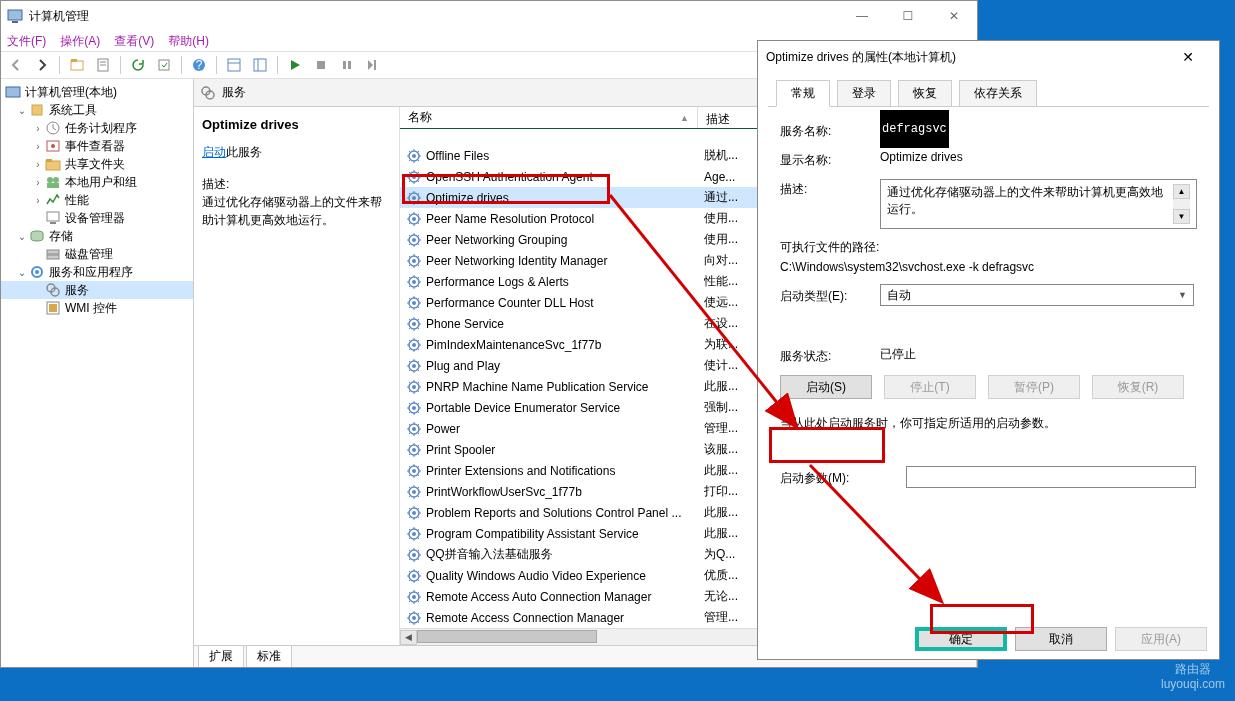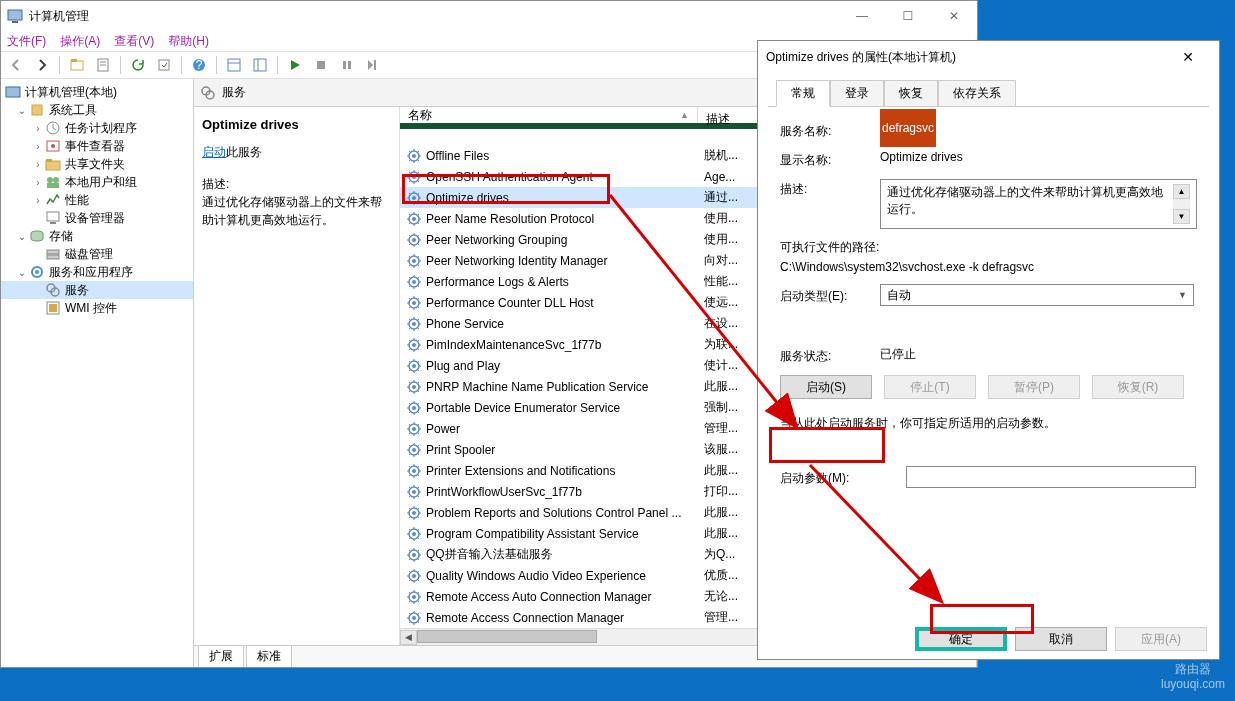--- a/index.html
+++ b/index.html
@@ -23,49 +23,49 @@
 .treerow.ind2 { padding-left: 30px; }
 .treerow.sel { background: #cfe6ff; }
 .midpane { flex: 1; display: flex; flex-direction: column; border-right: 1px solid #ccc; min-width: 0; }
 .midhdr { height: 28px; background: #f3f3f3; border-bottom: 1px solid #ccc; display: flex; align-items: center; padding-left: 6px; gap: 6px; }
 .midbody { flex: 1; display: flex; min-height: 0; }
 .descpane { width: 206px; padding: 10px 8px; border-right: 1px solid #e0e0e0; }
 .descpane h3 { font-size: 13px; font-weight: bold; margin-bottom: 12px; }
 .descpane .link { color: #0066cc; text-decoration: underline; }
 .descpane p { margin-top: 14px; line-height: 1.5; }
 .listpane { flex: 1; display: flex; flex-direction: column; min-width: 0; }
-.listhdr { display: flex; height: 22px; border-bottom: 6px solid #14532d; }
+.listhdr { display: flex; height: 22px; border-bottom: 1px solid #14532d; }
 .listhdr .col { padding: 4px 8px; border-right: 1px solid #e0e0e0; background: #fff; }
 .listhdr .col.name { width: 298px; display:flex; justify-content:space-between; align-items:center;}
 .listhdr .col.desc { flex: 1; }
 .listbody { flex: 1; overflow: hidden; margin-top: 16px; }
 .svcrow { display: flex; align-items: center; height: 21px; padding-left: 6px; white-space: nowrap; }
 .svcrow.sel { background: #cfe6ff; }
 .svcrow .gic { width: 16px; height: 16px; margin-right: 4px; flex: none; }
 .svcrow .nm { width: 278px; overflow: hidden; text-overflow: ellipsis; }
 .svcrow .ds { flex: 1; overflow: hidden; text-overflow: ellipsis; color: #000; }
 .hscroll { height: 17px; background: #f0f0f0; border-top: 1px solid #ddd; display:flex; align-items:center;}
 .hscroll .arrow{width:17px;height:15px;background:#e8e8e8;border:1px solid #ccc;display:flex;align-items:center;justify-content:center;font-size:9px;color:#555;}
 .hscroll .track{flex:1;height:15px;background:#f0f0f0;position:relative;}
 .hscroll .thumb{position:absolute;left:0;top:0;height:13px;width:180px;background:#c8c8c8;border:1px solid #aaa;}
 .midtabs { height: 22px; border-top: 1px solid #ccc; display: flex; align-items: flex-end; padding-left: 4px; background: #f8f8f8; }
 .midtabs .tab { padding: 2px 10px; border: 1px solid #ccc; border-bottom: none; background: #fff; margin-right: 2px; }
 
 .propwin { position: absolute; left: 757px; top: 40px; width: 463px; height: 620px; background: #fff; border: 1px solid #888; display: flex; flex-direction: column; z-index: 50; }
 .propwin .ptitlebar { height: 32px; display: flex; align-items: center; padding: 0 8px; }
 .propwin .ptitlebar .title { flex: 1; }
 .propwin .ptitlebar .close { width: 46px; height: 30px; display: flex; align-items: center; justify-content: center; font-size: 14px; }
-.propwin .ptabs { display: flex; padding: 6px 8px 0 8px; gap: 0; border-bottom:1px solid #ccc; margin:0 10px;}
+.propwin .ptabs { display: flex; padding: 6px 8px 0 8px; gap: 7px; border-bottom:1px solid #ccc; margin:0 10px;}
 .propwin .ptabs .pt { padding: 4px 14px; border: 1px solid #ccc; background: #f4f4f4; position: relative; bottom: -1px; }
 .propwin .ptabs .pt.active { background: #fff; border-bottom: 1px solid #fff; }
 .propwin .pbody { flex: 1; padding: 14px 22px; display: flex; flex-direction: column; gap: 10px; }
 .prow { display: flex; align-items: flex-start; }
 .prow .lbl { width: 100px; color: #000; padding-top:2px;}
 .prow .val { flex: 1; }
-.svcname-sel { background: #c2410c; color: #fff; padding: 12px 2px; }
+.svcname-sel { background: #000000; color: #fff; padding: 12px 2px; font-family: Liberation Mono, monospace; }
 .descbox { flex: 1; border: 1px solid #888; padding: 4px 6px; height: 50px; overflow: auto; display:flex;}
 .descbox .dtxt{flex:1;}
 .descbox .vsc{width:17px;background:#f0f0f0;display:flex;flex-direction:column;}
 .descbox .vsc .a{height:15px;background:#e8e8e8;border:1px solid #ccc;font-size:8px;display:flex;align-items:center;justify-content:center;}
 .descbox .vsc .tr{flex:1;}
 .combo { width: 314px; height: 22px; border: 1px solid #888; display: flex; align-items: center; padding: 0 6px; justify-content: space-between; background: #fff; }
 .btnrow { display: flex; gap: 12px; }
 .wbtn { width: 92px; height: 24px; border: 1px solid #adadad; background: #e1e1e1; display: flex; align-items: center; justify-content: center; }
 .wbtn.disabled { color: #9a9a9a; background: #efefef; border-color: #d0d0d0; }
 .paraminput { width: 290px; height: 22px; border: 1px solid #888; background: #fff; }

